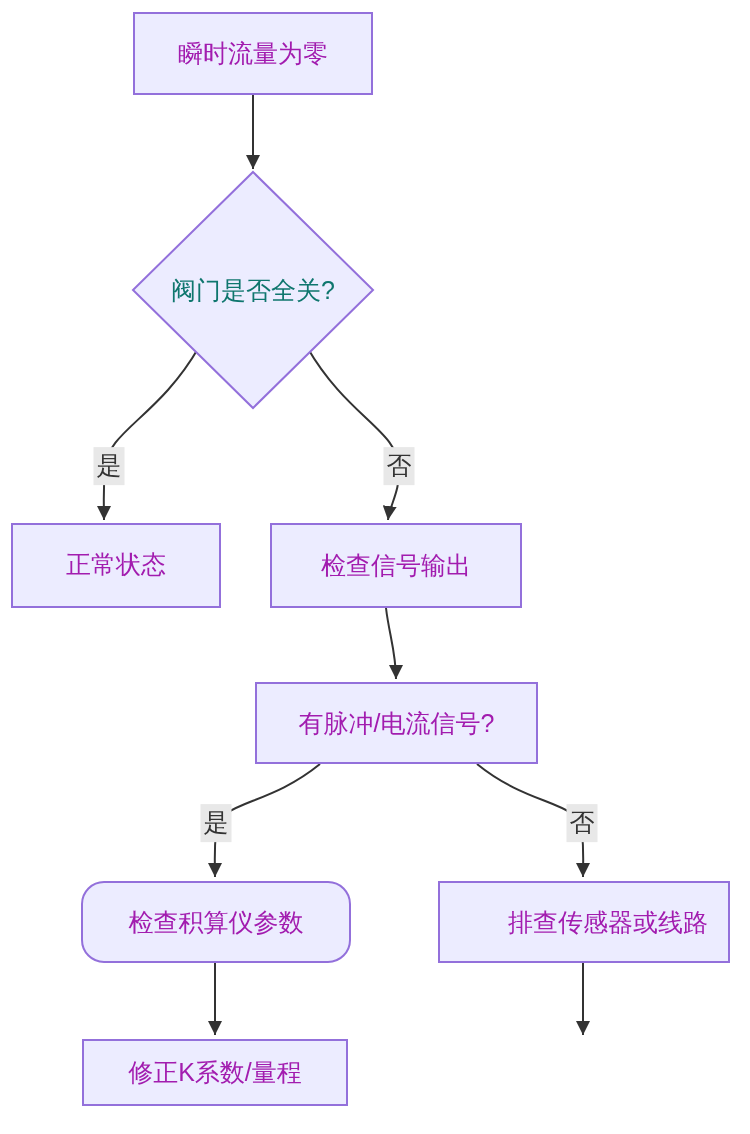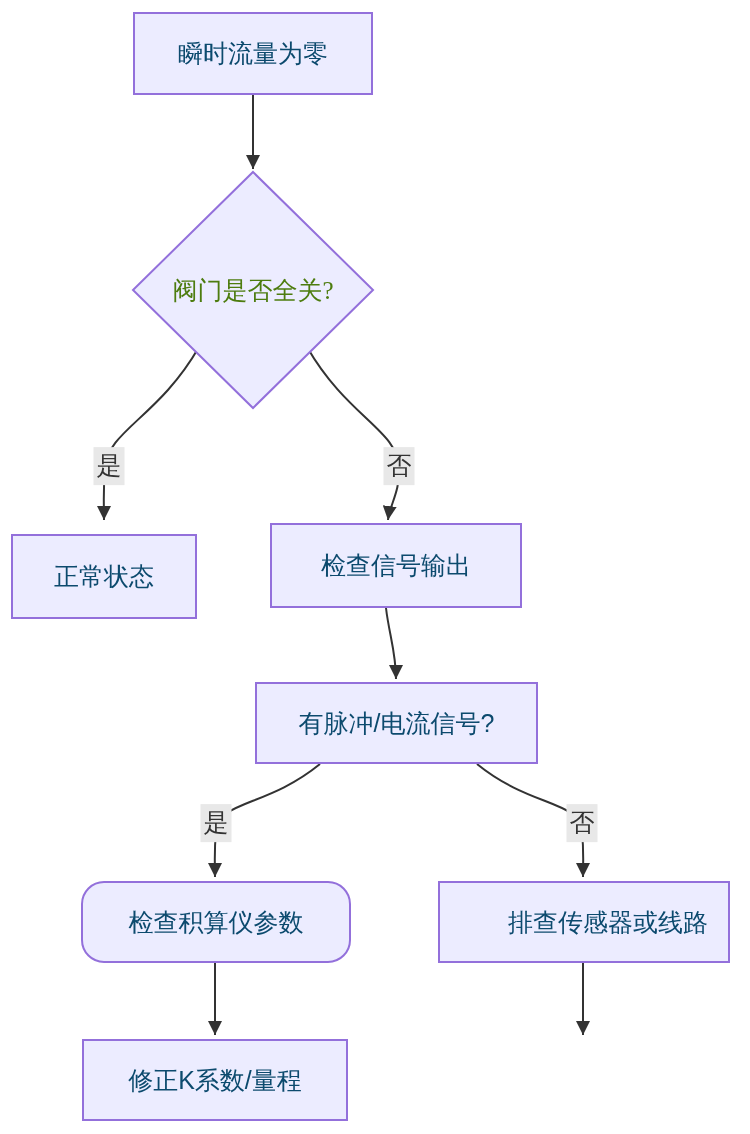--- a/index.html
+++ b/index.html
@@ -25,40 +25,39 @@
   .edge-path {
     fill: none;
     stroke: #333333;
     stroke-width: 2px;
   }
   .node {
     position: absolute;
     box-sizing: border-box;
     background: #ECECFF;
     border: 2px solid #9370DB;
-    color: #0c4a6e;
+    color: #a21caf;
     font-size: 25px;
     display: flex;
     align-items: center;
     justify-content: center;
     text-align: center;
     line-height: 1.3;
   }
   .diamond-label {
     position: absolute;
     box-sizing: border-box;
     background: transparent;
     border: none;
-    color: #4d7c0f;
+    color: #0f766e;
     font-size: 25px;
     display: flex;
     align-items: center;
     justify-content: center;
     text-align: center;
-    font-family: Liberation Serif, serif;
   }
   .edge-label {
     position: absolute;
     transform: translate(-50%, -50%);
     background: #e8e8e8;
     color: #333333;
     font-size: 25px;
     line-height: 1.35;
     padding: 2px 3px;
     white-space: nowrap;
@@ -89,41 +88,41 @@
   </svg>
 
   <div class="node" style="left:133px; top:12px; width:240px; height:83px;">
     <span>瞬时流量为零</span>
   </div>
 
   <div class="diamond-label" style="left:133px; top:172px; width:240px; height:236px;">
     <span>阀门是否全关?</span>
   </div>
 
-  <div class="node" style="left:11px; top:534px; width:186px; height:85px;">
+  <div class="node" style="left:11px; top:523px; width:210px; height:85px;font-family:Liberation Serif, serif;">
     <span>正常状态</span>
   </div>
 
   <div class="node" style="left:270px; top:523px; width:252px; height:85px;">
     <span>检查信号输出</span>
   </div>
 
   <div class="node" style="left:255px; top:682px; width:283px; height:82px;">
     <span>有脉冲/电流信号?</span>
   </div>
 
   <div class="node" style="left:81px; top:881px; width:270px; height:82px;border-radius:23px;">
     <span>检查积算仪参数</span>
   </div>
 
   <div class="node" style="left:438px; top:881px; width:292px; height:82px;padding-left:48px;">
     <span>排查传感器或线路</span>
   </div>
 
-  <div class="node" style="left:82px; top:1039px; width:266px; height:82px;">
+  <div class="node" style="left:82px; top:1039px; width:266px; height:67px;">
     <span>修正K系数/量程</span>
   </div>
 
 
   <span class="edge-label" style="left:109px; top:466px;">是</span>
   <span class="edge-label" style="left:399px; top:466px;">否</span>
   <span class="edge-label" style="left:216px; top:823px;">是</span>
   <span class="edge-label" style="left:582px; top:823px;">否</span>
 
 </div>

